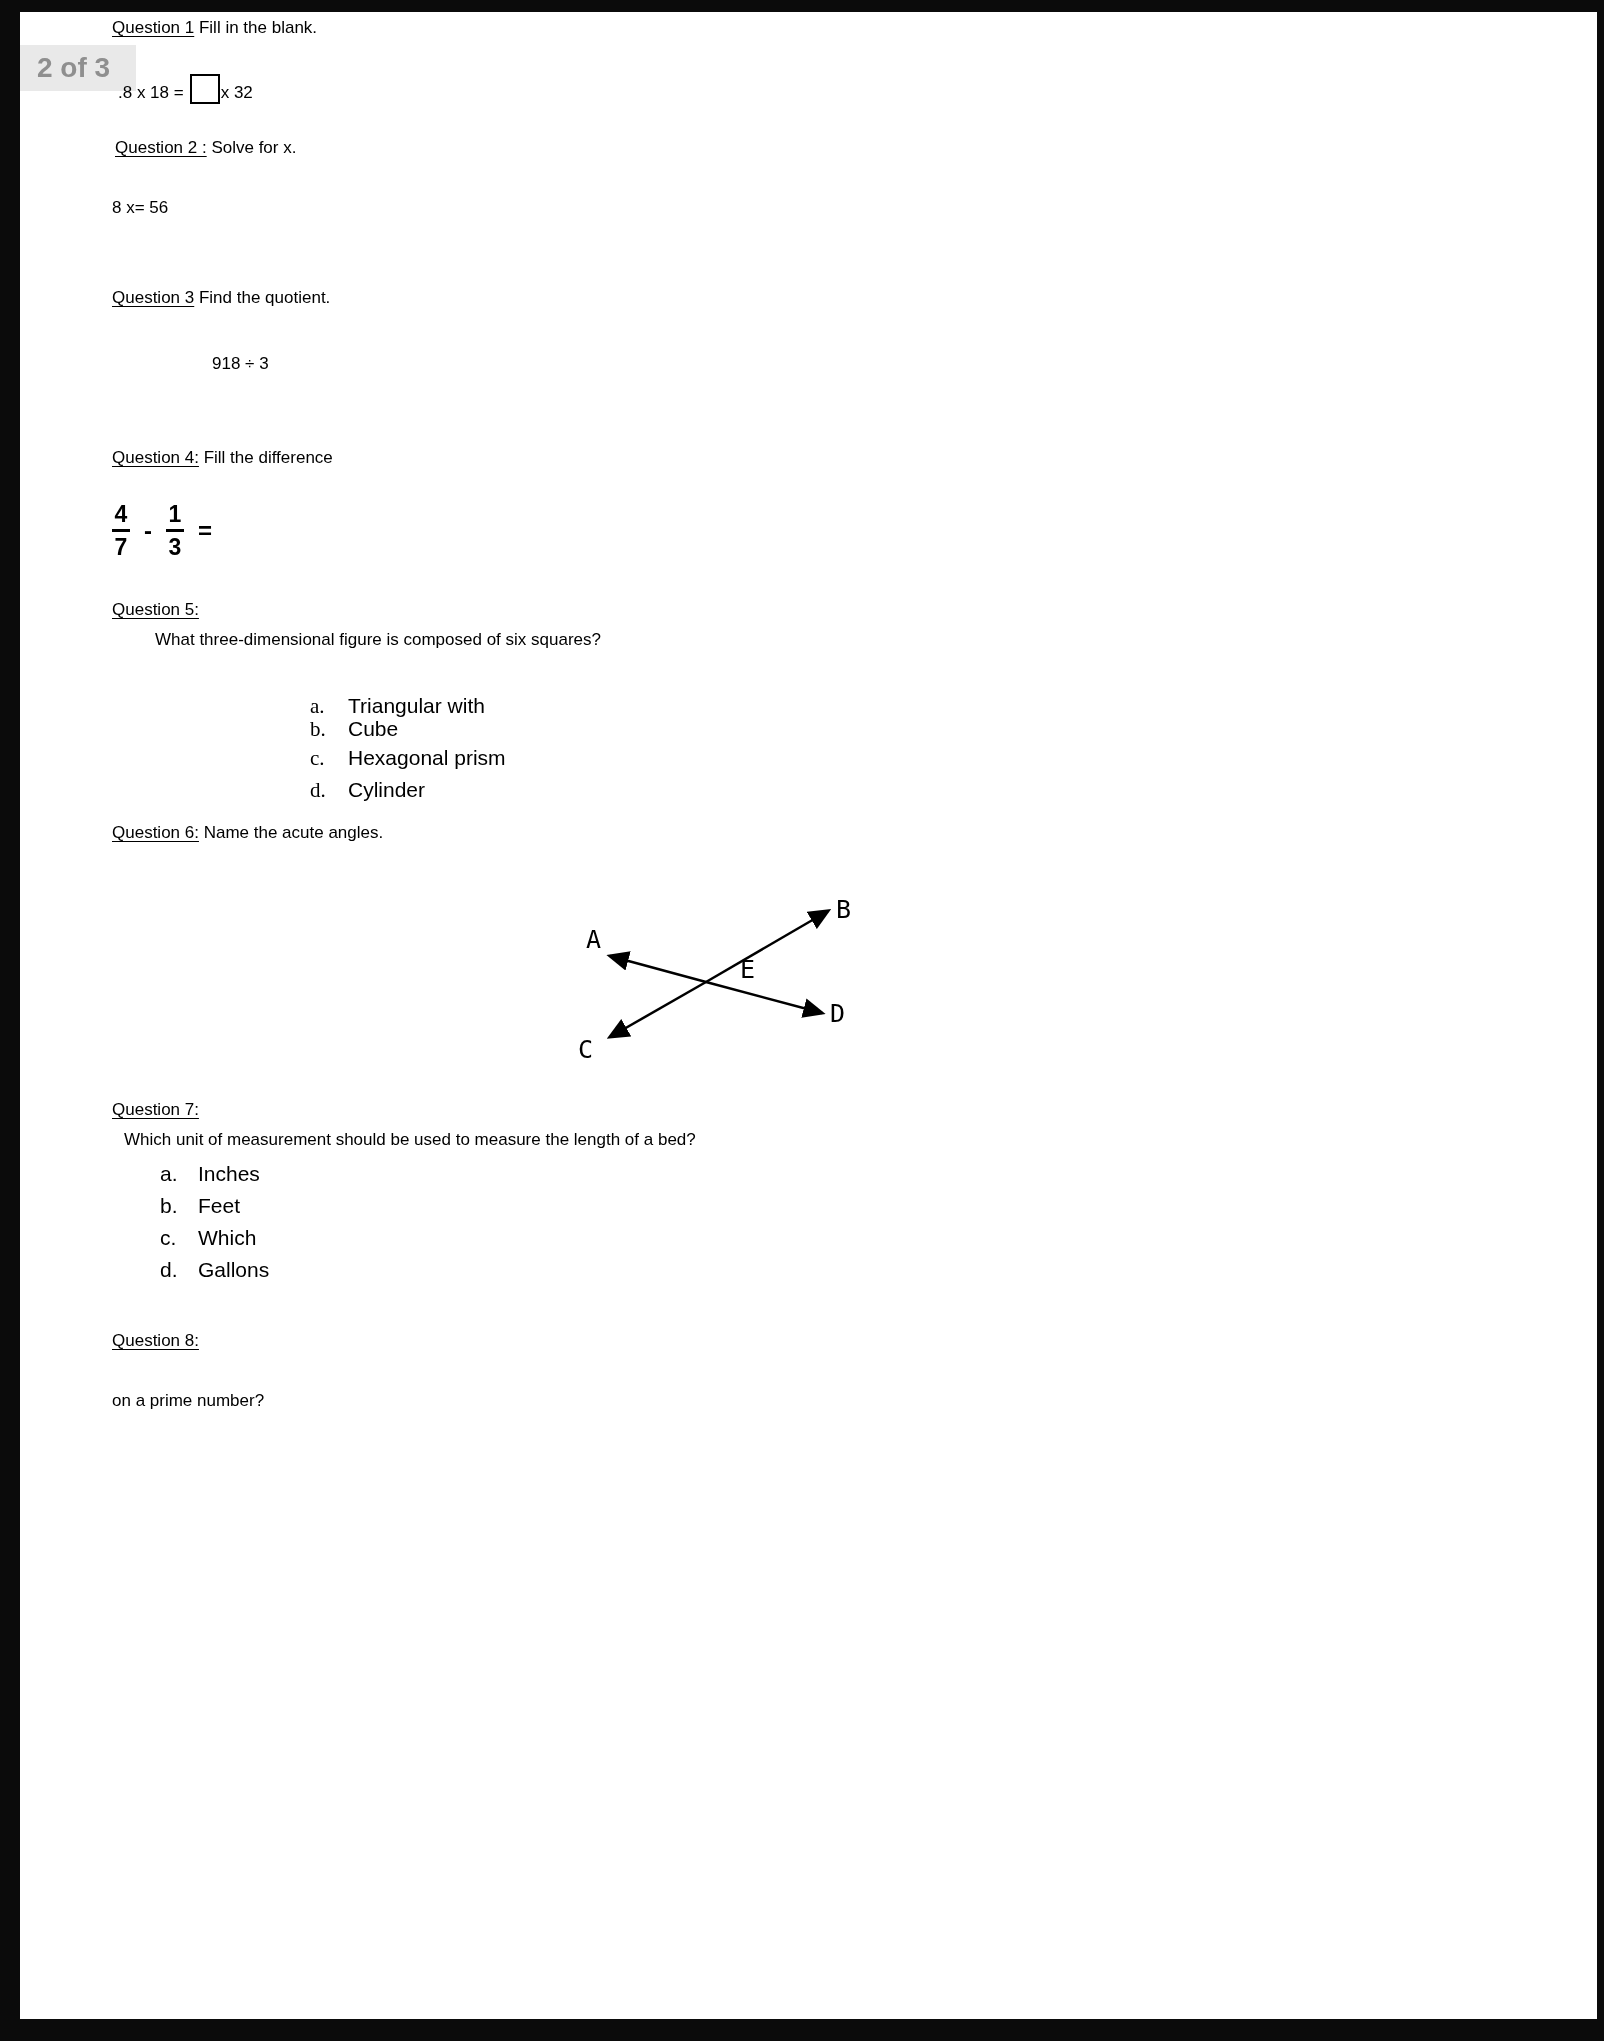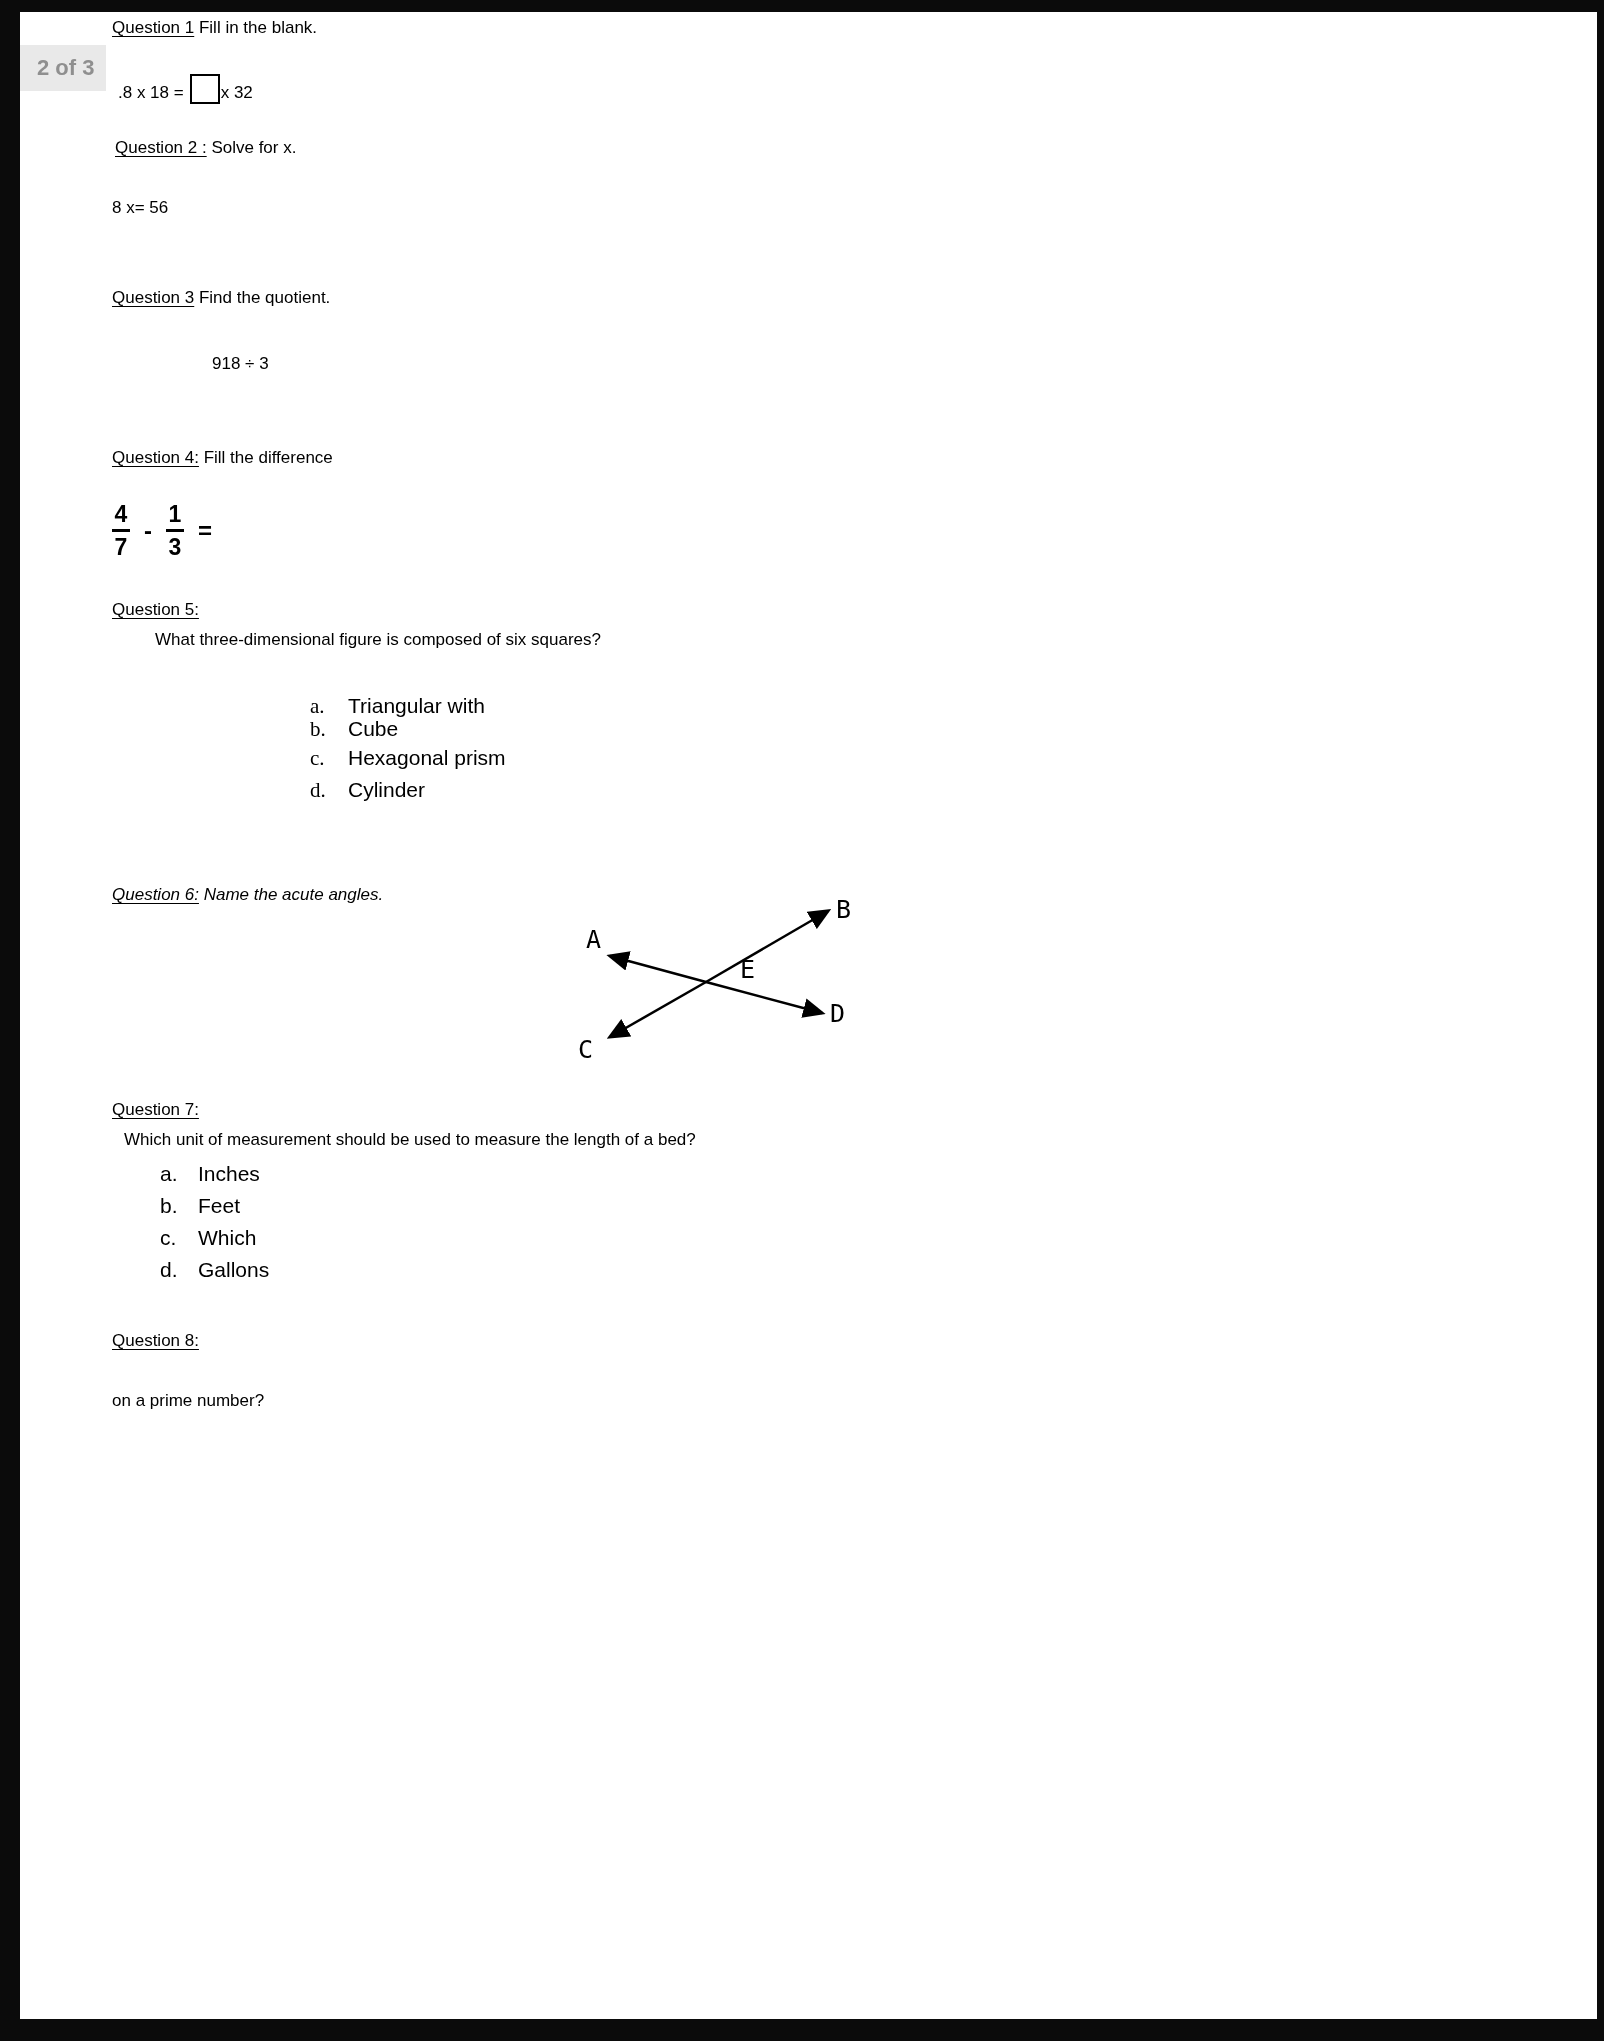--- a/index.html
+++ b/index.html
@@ -13,23 +13,23 @@
   .page{
     position:absolute;
     left:20px;top:12px;right:7px;bottom:22px;
     background:#ffffff;
     color:#000;
   }
   .abs{position:absolute;}
   .txt{font-size:17px;line-height:1.25;color:#000;}
   .heading-label{text-decoration:underline;text-underline-offset:3px;}
   .page-indicator{
-    position:absolute;left:0;top:33px;width:86px;height:46px;
+    position:absolute;left:0;top:33px;width:116px;height:46px;
     background:#e9e9e9;color:#8f8f8f;
-    font-weight:bold;font-size:22px;line-height:46px;
+    font-weight:bold;font-size:28px;line-height:46px;
     padding-left:17px;box-sizing:border-box;
   }
   .blank-box{
     display:inline-block;width:26px;height:26px;
     border:2px solid #000;vertical-align:-6px;margin:0 1px 0 6px;
   }
   
   .frac-row{display:flex;align-items:center;gap:12px;font-size:23px;font-weight:bold;}
   .fraction{display:inline-flex;flex-direction:column;align-items:center;line-height:1.05;}
   .fraction .num{padding:0 2px;}
@@ -99,21 +99,21 @@
     </div>
     <div class="opt-row" style="left:290px;top:734px;">
       <span class="opt-letter">c.</span>
       <span class="opt-text">Hexagonal prism</span>
     </div>
     <div class="opt-row" style="left:290px;top:766px;">
       <span class="opt-letter">d.</span>
       <span class="opt-text">Cylinder</span>
     </div>
 
-    <div class="abs txt" style="left:92px;top:872px;font-style:italic;">
+    <div class="abs txt" style="left:92px;top:810px;">
       <span class="heading-label">Question 6:</span><span> Name the acute angles.</span>
     </div>
 
     <svg class="abs" style="left:540px;top:878px;" width="330" height="200" viewBox="0 0 330 200">
       <defs>
         <marker id="arrowhead" markerWidth="9" markerHeight="8" refX="7.5" refY="4" orient="auto">
           <polygon points="0 0, 9 4, 0 8" fill="#000"></polygon>
         </marker>
       </defs>
 

